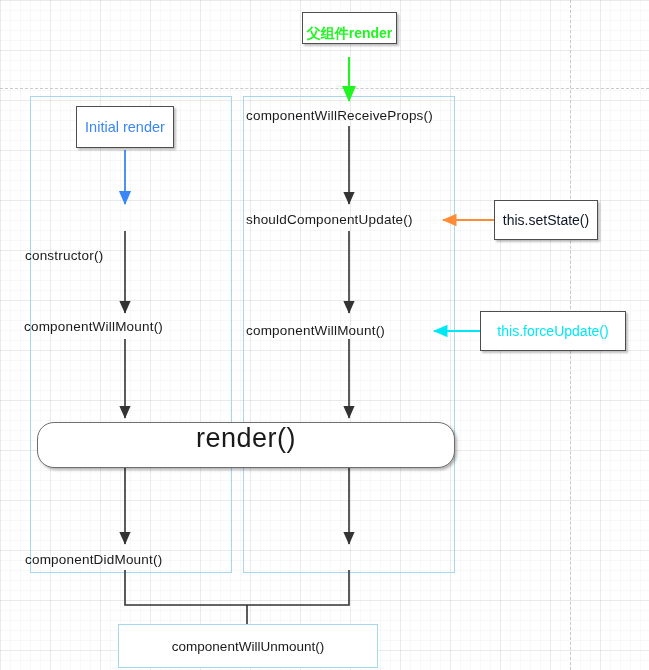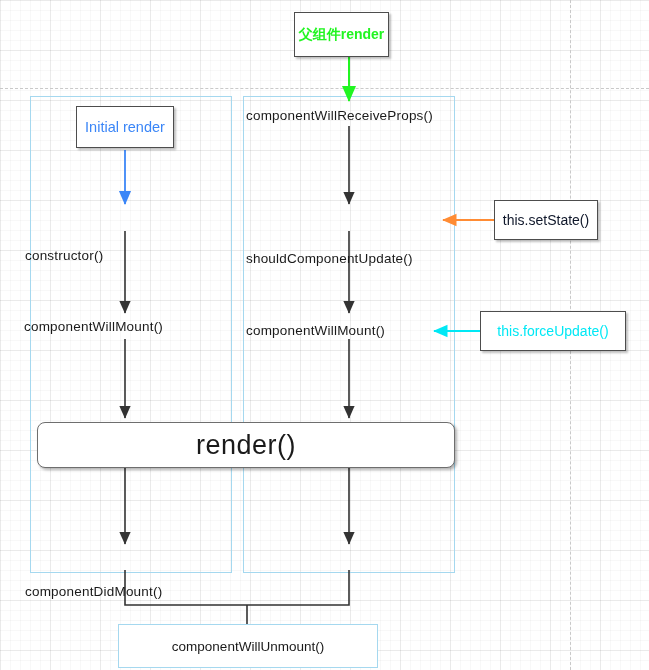--- a/index.html
+++ b/index.html
@@ -66,24 +66,23 @@
   #parent-render-box .label { color: #21f521; font-weight: bold; }
   #initial-render-box .label { color: #3b86f7; font-size: 14.5px; }
   #setstate-box .label { color: #0f172a; font-size: 14px; }
   #forceupdate-box .label { color: #00e8f5; font-size: 14px; }
 
   .render-box {
     position: absolute;
     box-sizing: border-box;
     background: #ffffff;
     border: 1.5px solid #6e6e6e;
-    border-radius: 8px;
+    border-radius: 17px;
     box-shadow: 2px 2px 3px rgba(0,0,0,0.3);
     display: flex;
-    align-items: center;
     justify-content: center;
   }
   .render-box .label {
     font-size: 27px;
     color: #1a1a1a;
     letter-spacing: 0.5px;
   }
   .unmount-box {
     position: absolute;
     box-sizing: border-box;
@@ -165,42 +164,42 @@
 
     <line x1="494" y1="220" x2="443" y2="220" stroke="#ff8c34" stroke-width="1.8" marker-end="url(#ah-orange)"></line>
 
     <line x1="480" y1="331" x2="434" y2="331" stroke="#00e8f5" stroke-width="1.8" marker-end="url(#ah-cyan)"></line>
 
     <path d="M125,570 L125,605 L247,605" stroke="#333333" stroke-width="1.6" fill="none"></path>
     <path d="M349,570 L349,605 L247,605" stroke="#333333" stroke-width="1.6" fill="none"></path>
     <line x1="247" y1="605" x2="247" y2="636" stroke="#333333" stroke-width="1.6" marker-end="url(#ah-dark)"></line>
   </svg>
 
-  <div class="box" id="parent-render-box" style="left:294px; top:12px; width:95px; height:45px;">
+  <div class="box" id="parent-render-box" style="left:302px; top:12px; width:95px; height:32px;align-items:flex-end;">
     <span class="label">父组件render</span>
   </div>
 
   <div class="box" id="initial-render-box" style="left:76px; top:106px; width:98px; height:42px;">
     <span class="label">Initial render</span>
   </div>
 
   <div class="box" id="setstate-box" style="left:494px; top:200px; width:104px; height:40px;">
     <span class="label">this.setState()</span>
   </div>
 
   <div class="box" id="forceupdate-box" style="left:480px; top:311px; width:146px; height:40px;">
     <span class="label">this.forceUpdate()</span>
   </div>
 
   <div class="node-text" style="left:25px; top:212px; width:200px;margin-top:36px;">constructor()</div>
   <div class="node-text" style="left:24px; top:319px; width:200px;">componentWillMount()</div>
-  <div class="node-text" style="left:25px; top:552px; width:200px;margin-top:32px;">componentDidMount()</div>
+  <div class="node-text" style="left:25px; top:552px; width:200px;">componentDidMount()</div>
 
   <div class="node-text" style="left:246px; top:108px; width:206px;">componentWillReceiveProps()</div>
-  <div class="node-text" style="left:246px; top:212px; width:206px;margin-top:39px;">shouldComponentUpdate()</div>
+  <div class="node-text" style="left:246px; top:212px; width:206px;">shouldComponentUpdate()</div>
   <div class="node-text" style="left:246px; top:323px; width:206px;">componentWillMount()</div>
 
   <div class="render-box" style="left:37px; top:422px; width:418px; height:46px;">
     <span class="label">render()</span>
   </div>
 
   <div class="unmount-box" style="left:118px; top:624px; width:260px; height:44px;">
     <span class="label">componentWillUnmount()</span>
   </div>
 

